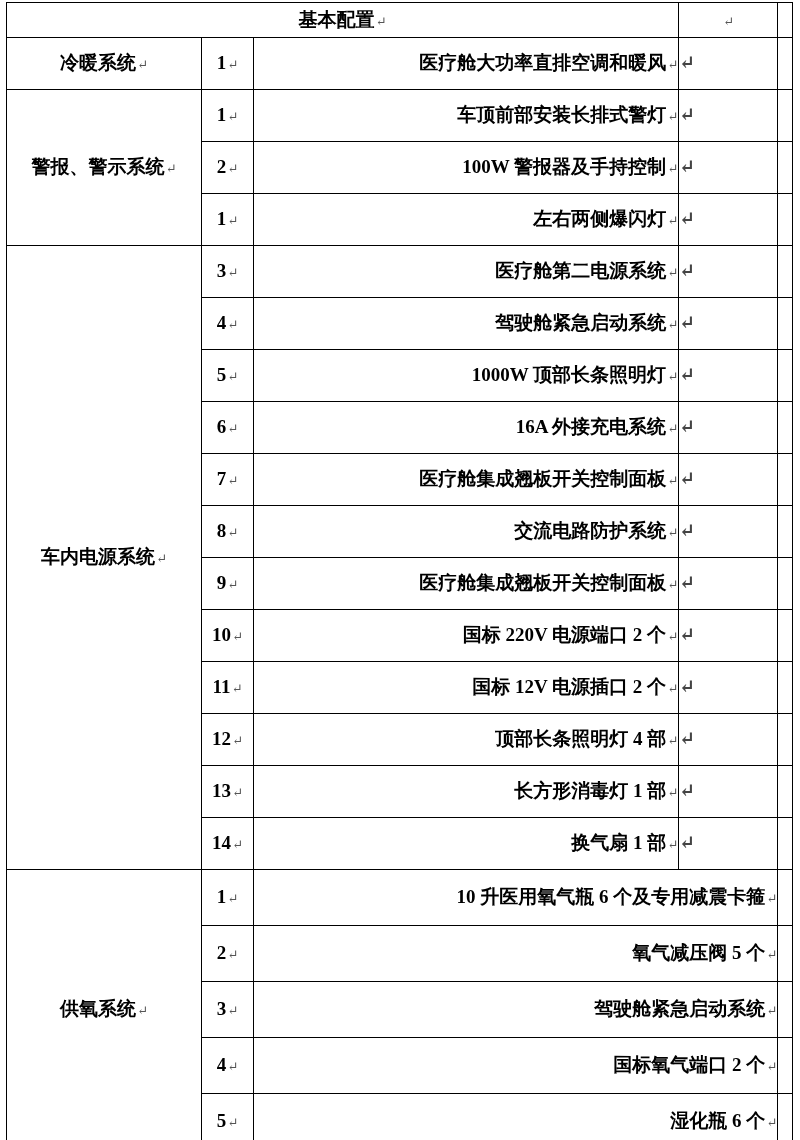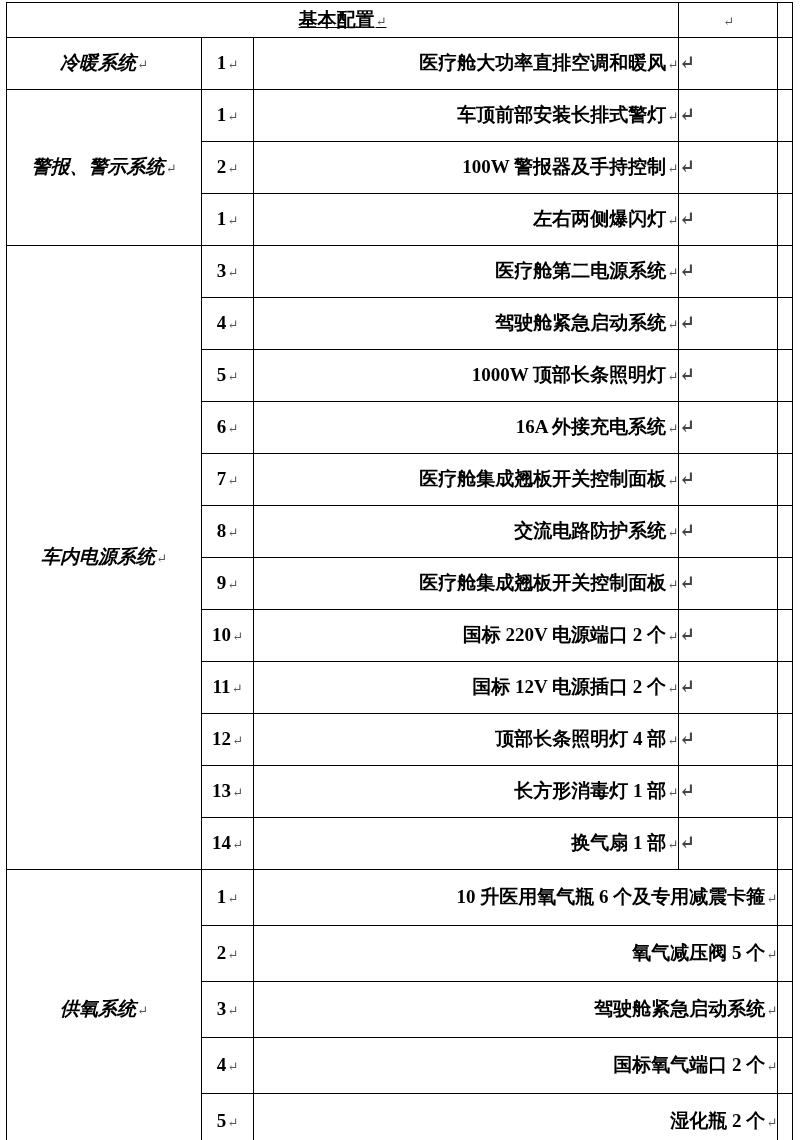--- a/index.html
+++ b/index.html
@@ -38,32 +38,30 @@
   col.c-num   { width: 52px; }
   col.c-desc  { width: 425px; }
   col.c-note  { width: 99px; }
   col.c-tail  { width: 15px; }
   td.header-main {
     text-align: center;
     font-size: 20px;
     font-weight: bold;
     height: 34px;
     padding: 4px 0;
-    text-decoration: underline;
   }
   td.header-note {
     text-align: center;
     height: 34px;
     padding: 4px 0;
   }
   td.group {
     text-align: center;
     font-size: 20px;
     font-weight: bold;
-    font-style: italic;
   }
   td.num {
     text-align: center;
     font-size: 19px;
     font-weight: bold;
   }
   td.desc {
     text-align: right;
     font-size: 19px;
     font-weight: bold;
@@ -361,20 +359,20 @@
         <td class="desc rowcell-tall" colspan="2">
           <span>国标氧气端口 2 个</span><span class="mark">↵</span>
         </td>
         <td class="tail"></td>
       </tr>
       <tr>
         <td class="num rowcell-tall">
           <span>5</span><span class="mark">↵</span>
         </td>
         <td class="desc rowcell-tall" colspan="2">
-          <span>湿化瓶 2 个</span><span class="mark">↵</span>
+          <span>湿化瓶 6 个</span><span class="mark">↵</span>
         </td>
         <td class="tail"></td>
       </tr>
 
     </tbody>
   </table>
 </div>
 
 </body></html>

